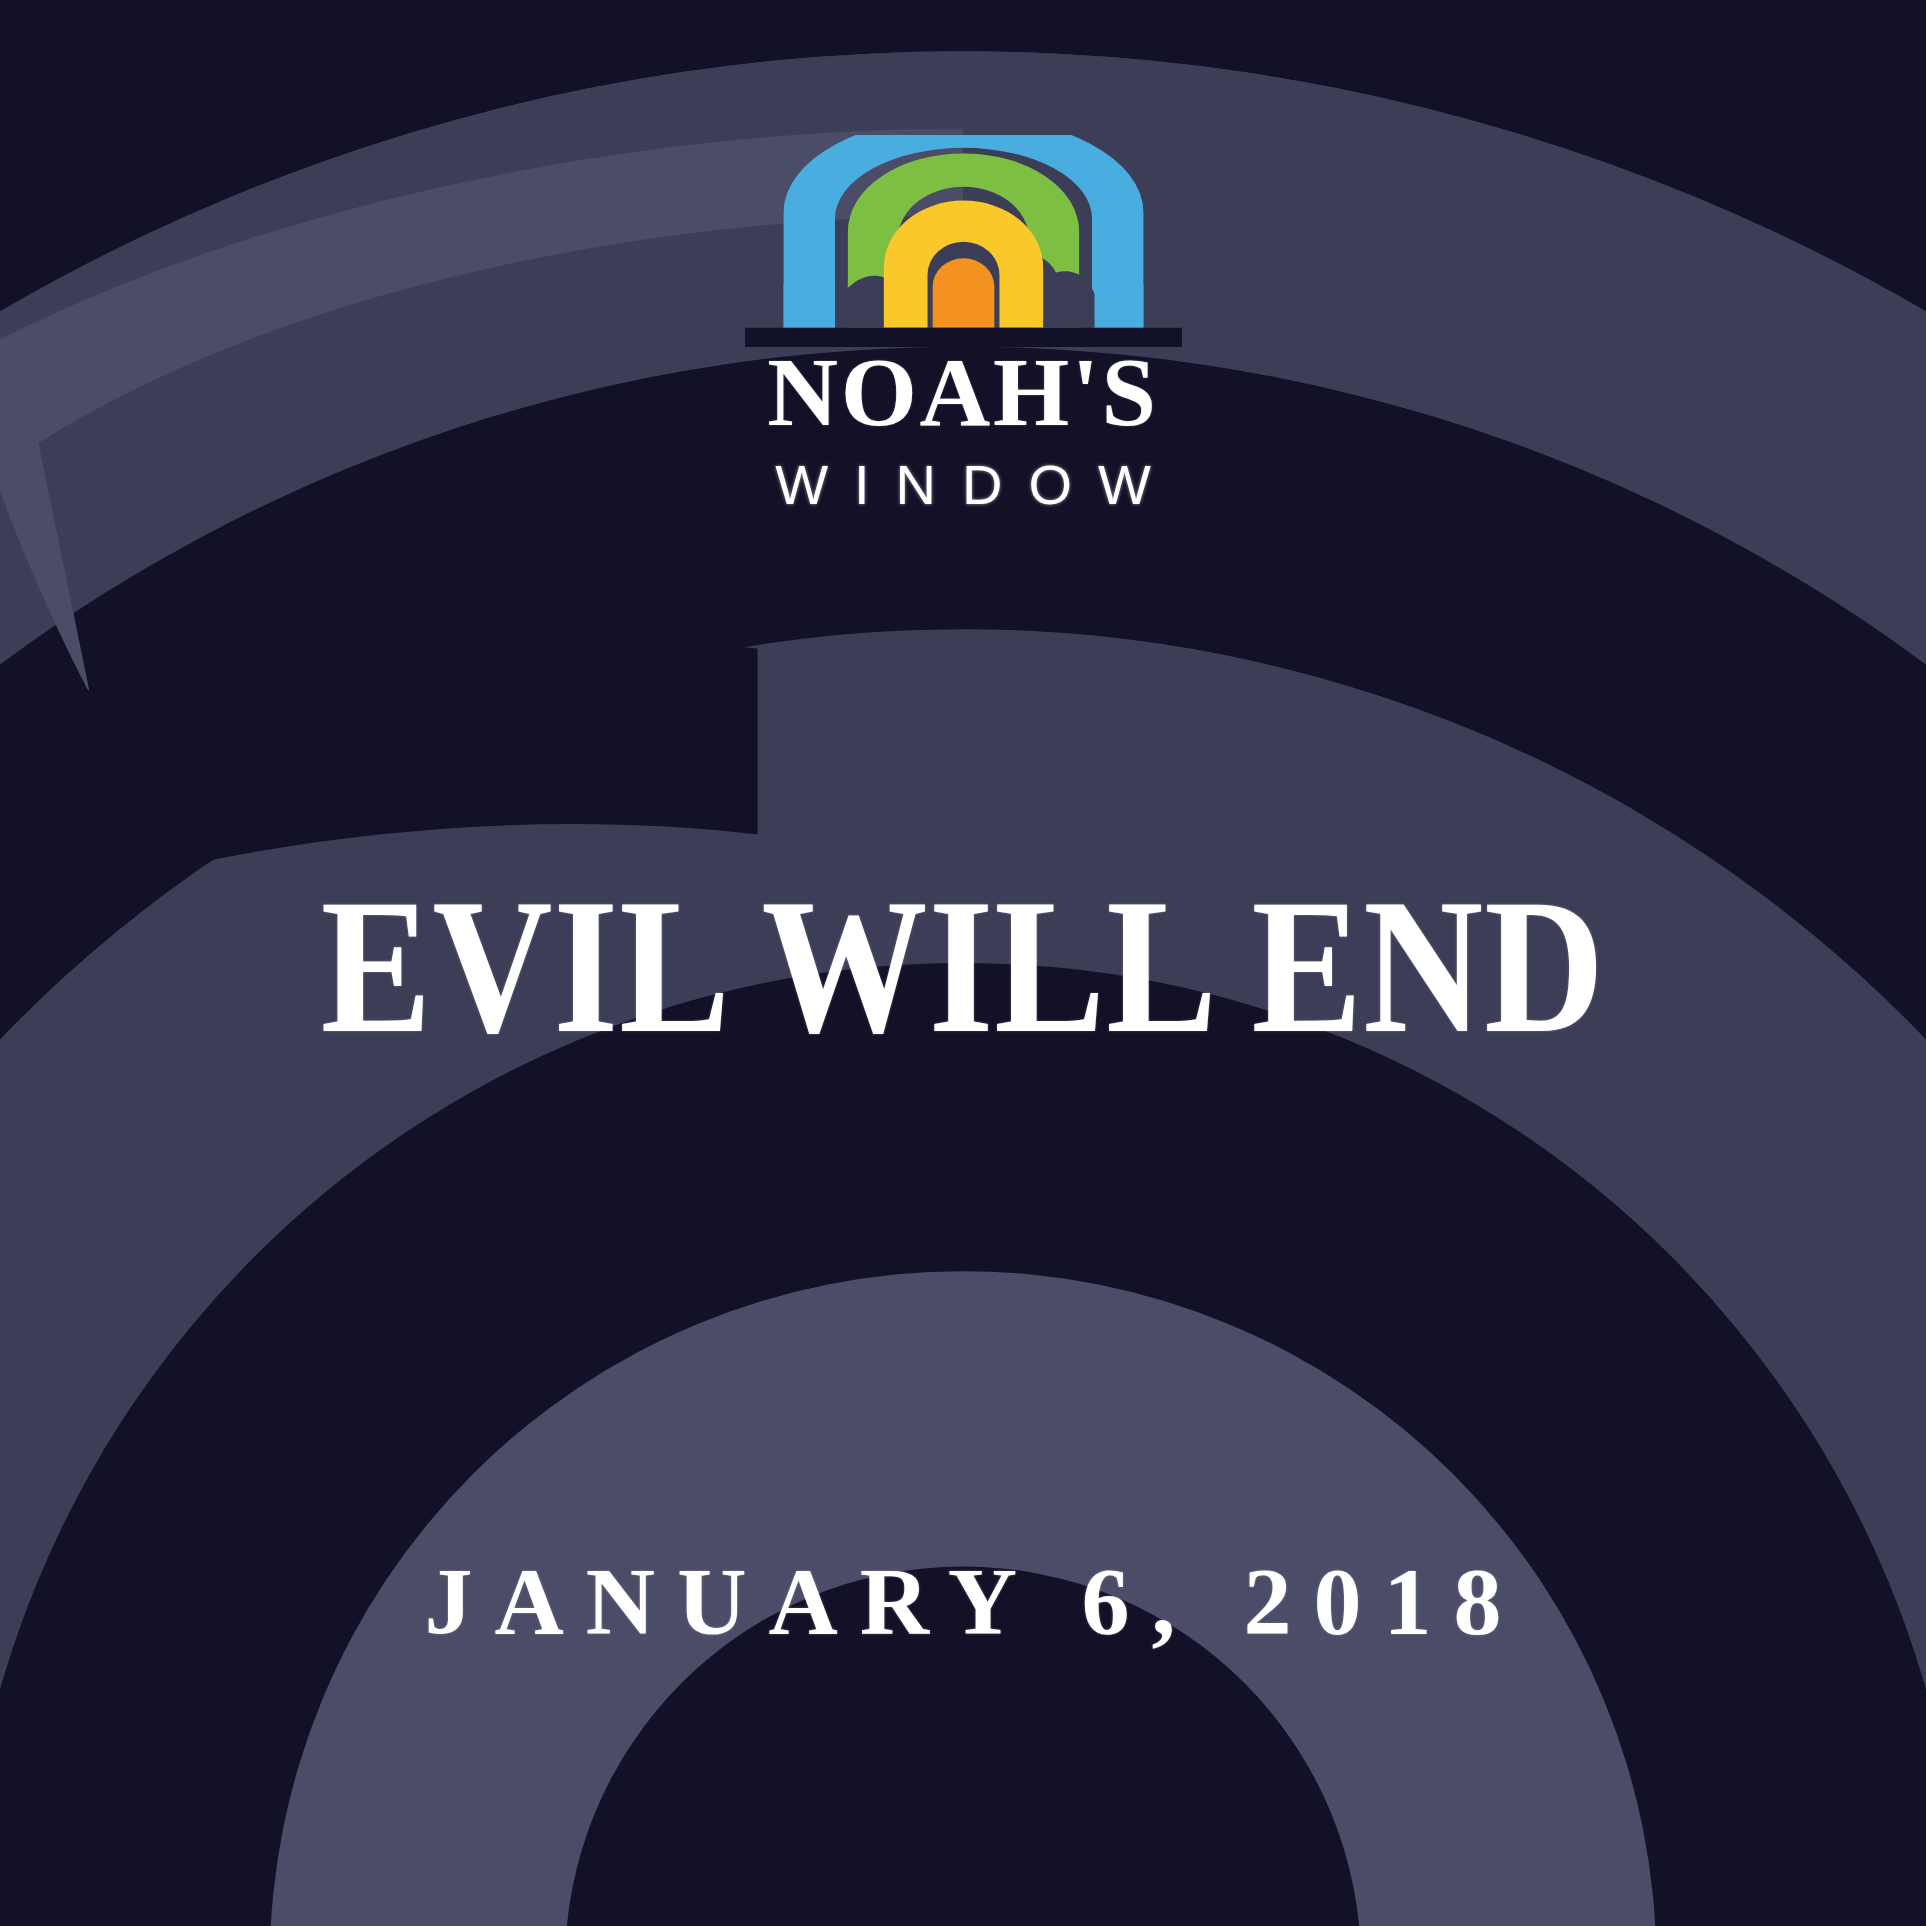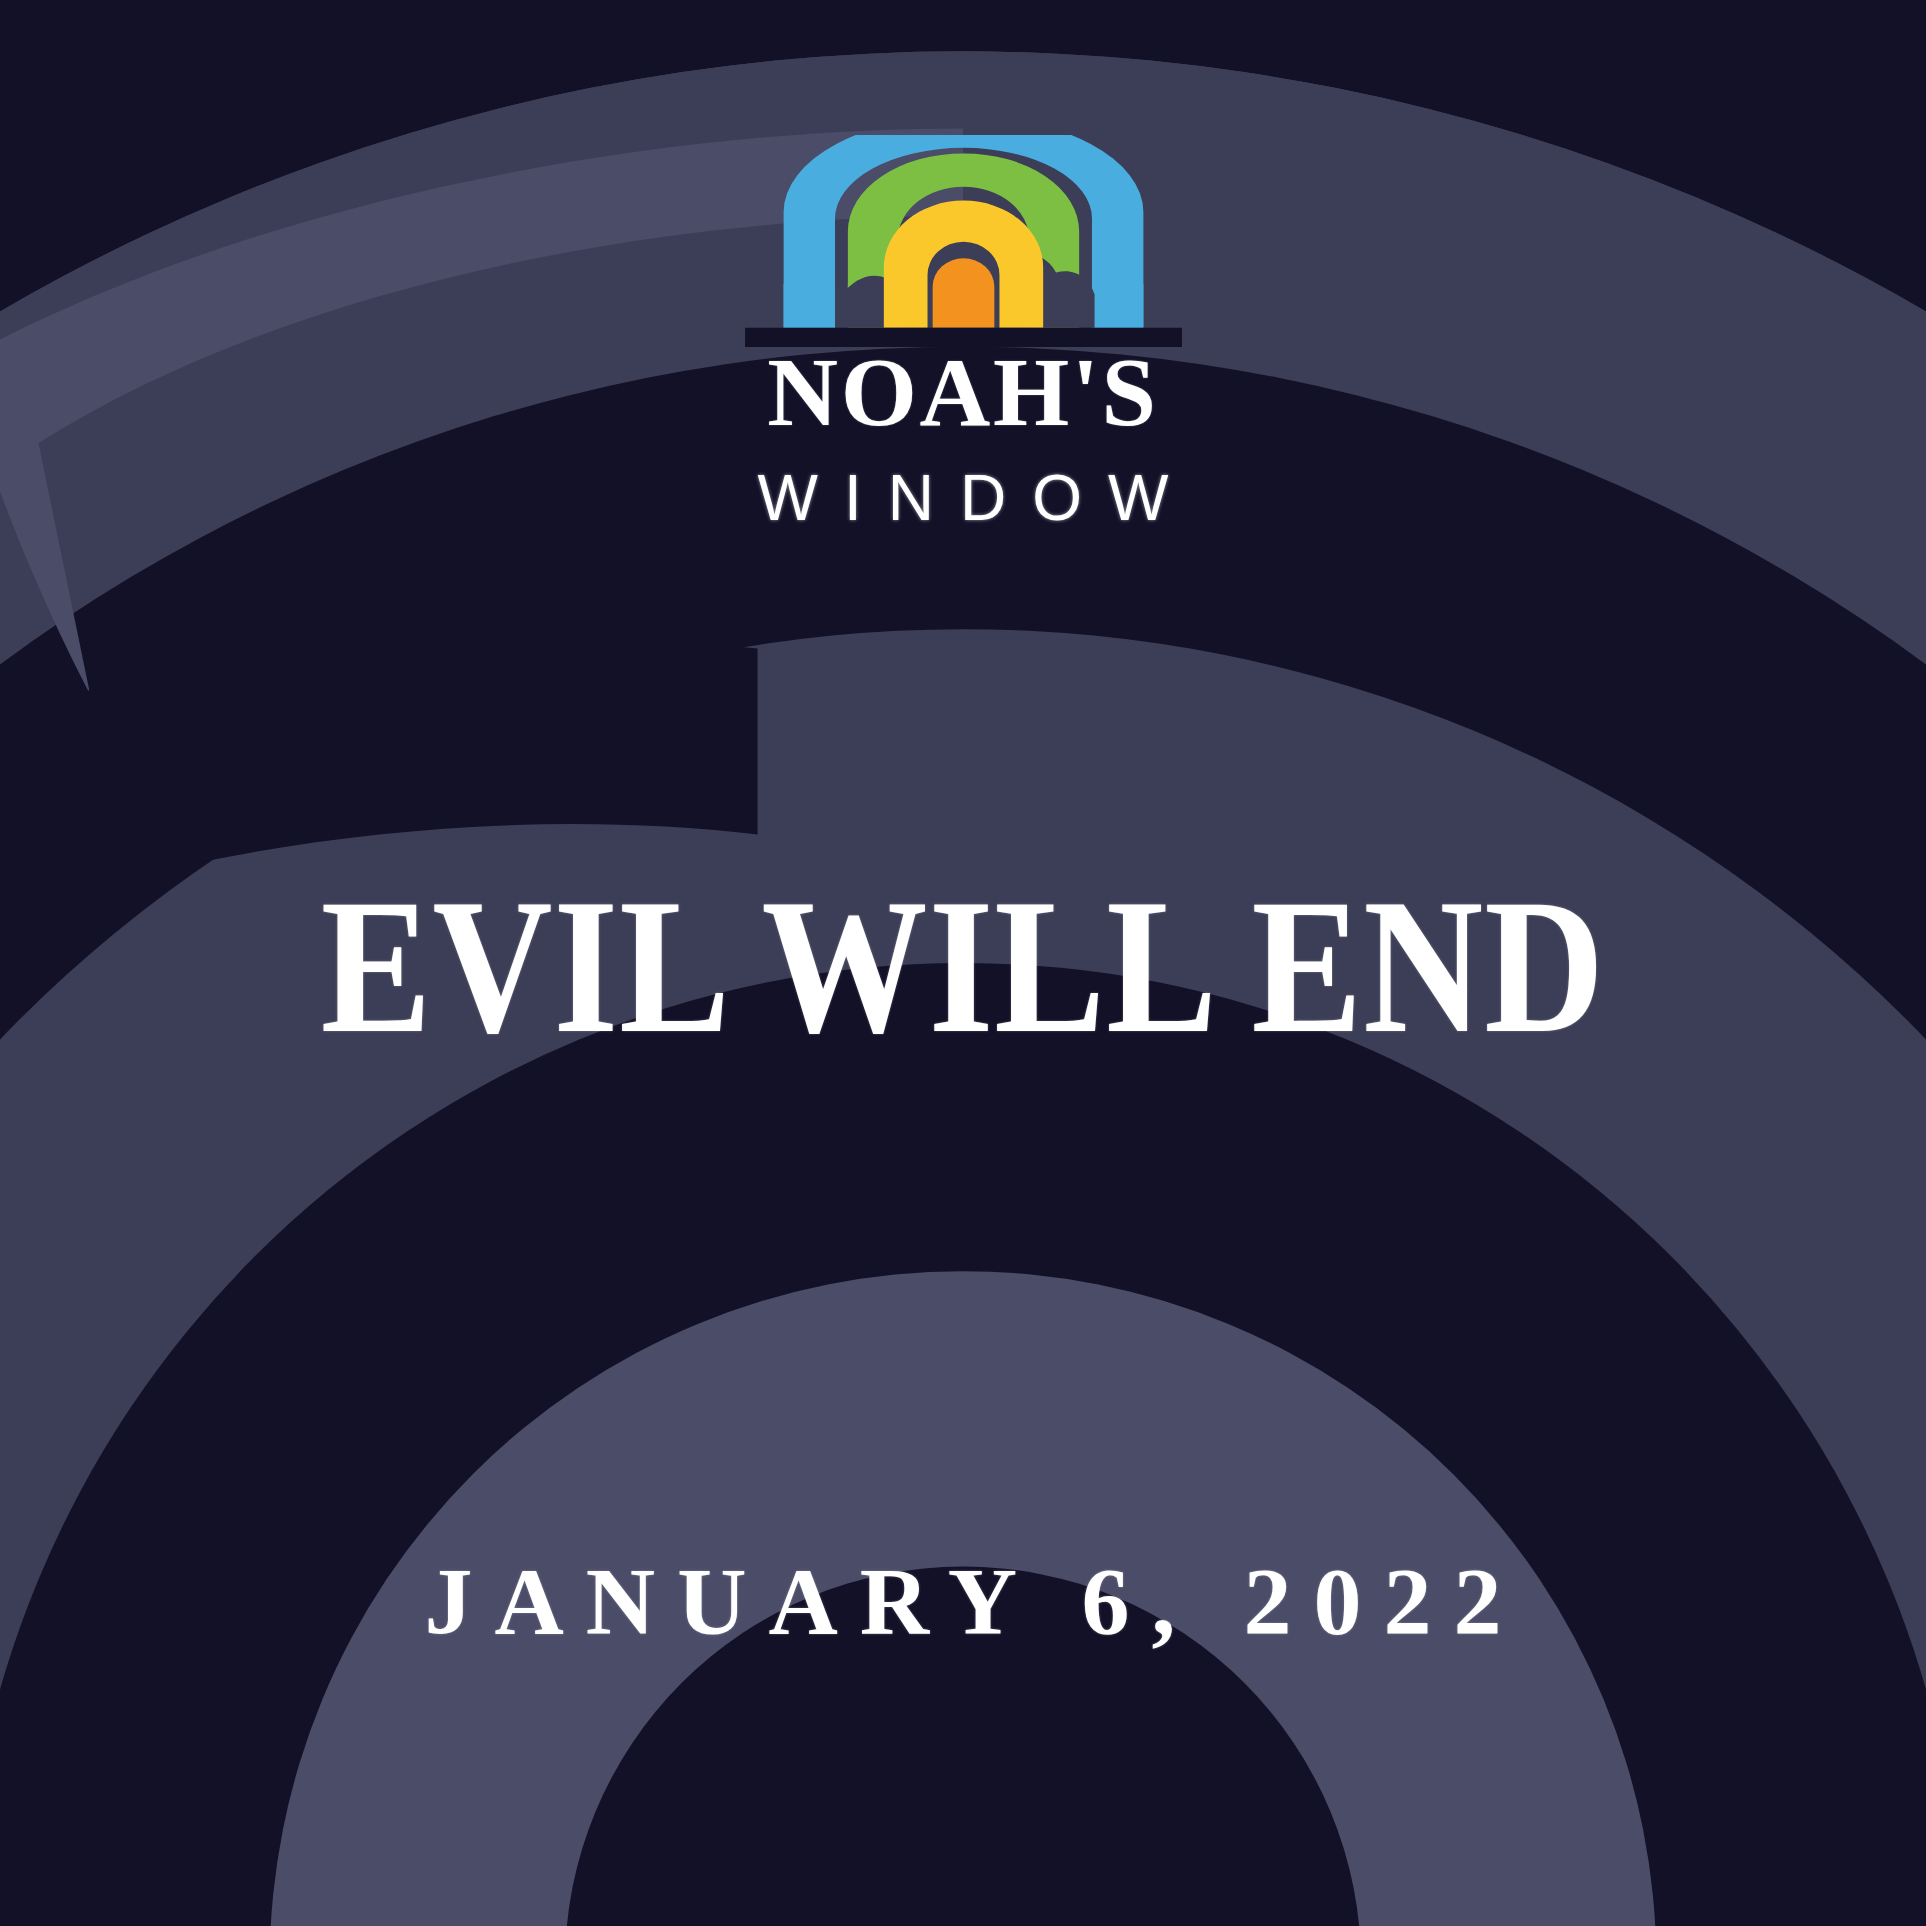--- a/index.html
+++ b/index.html
@@ -47,26 +47,26 @@
     font-weight: 700;
     font-size: 98px;
     line-height: 1.0;
     letter-spacing: 2.6px;
     color: #FFFFFF;
     text-shadow: 0 0 1.9px rgba(255,255,255,0.35);
   }
   #brand-secondary {
     font-family: "Liberation Sans", sans-serif;
     font-weight: 300;
-    font-size: 64px;
+    font-size: 56px;
     line-height: 1.0;
     letter-spacing: 26px;
     text-indent: 26px;
     color: #FFFFFF;
-    margin-top: 25px;
+    margin-top: 16px;
     text-shadow: 0 0 3.9px rgba(255,255,255,0.55);
   }
 
   
   #headline {
     position: absolute;
     left: 0;
     top: 870px;
     width: 1926px;
     text-align: center;
@@ -167,16 +167,16 @@
     </svg>
 
     <div id="logo-wordmark">
       <div id="brand-primary">NOAH'S</div>
       <div id="brand-secondary">WINDOW</div>
     </div>
   </div>
 
   <div id="headline">EVIL WILL END</div>
 
-  <div id="event-date">JANUARY 6, 2022</div>
+  <div id="event-date">JANUARY 6, 2018</div>
 
 </div>
 
 
 </body></html>

